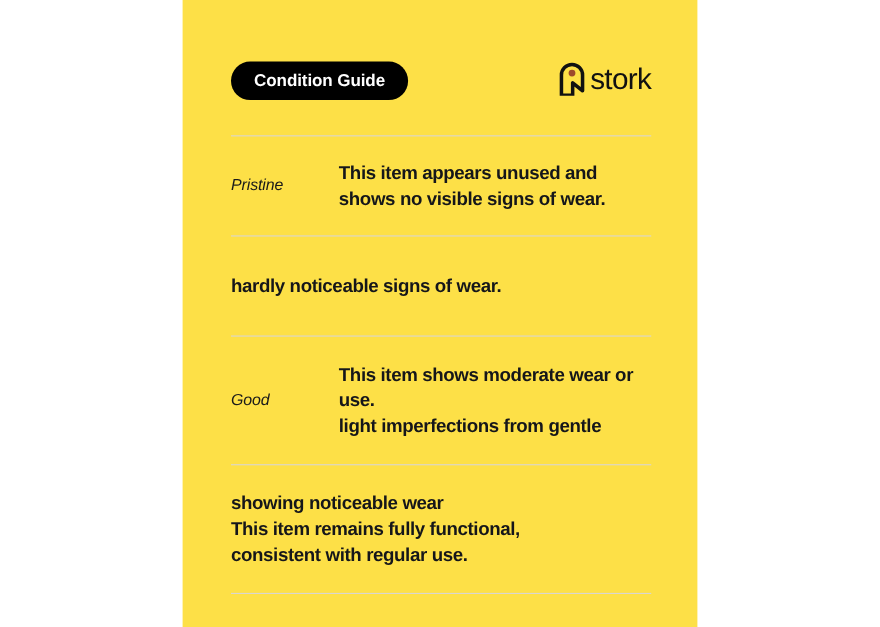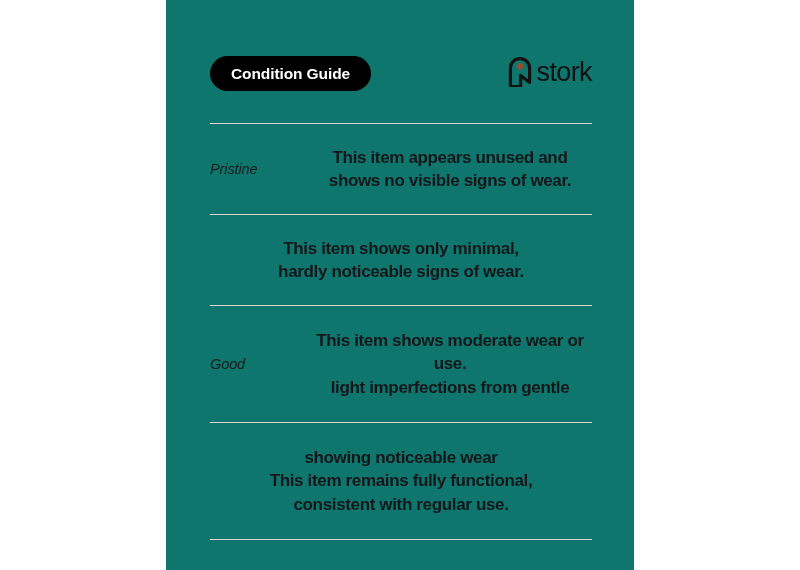--- a/index.html
+++ b/index.html
@@ -21,21 +21,21 @@
     background: #ffffff;
   }
 
   
   .card {
     position: absolute;
     left: 166px;
     top: 0;
     width: 468px;
     height: 570px;
-    background: #0f766e;
+    background: #fde047;
     box-sizing: border-box;
   }
 
   
   .card-header {
     position: absolute;
     left: 0;
     top: 0;
     width: 468px;
     height: 123px;
@@ -118,21 +118,20 @@
     line-height: 1.3;
     font-style: italic;
   }
   .row-desc {
     flex: 1 1 auto;
     font-size: 17px;
     font-weight: bold;
     color: #15161a;
     line-height: 1.37;
     letter-spacing: -0.35px;
-    text-align: center;
   }
   .row-desc .ln {
     display: block;
     white-space: nowrap;
   }
 
   .row.h2 { height: 90px; }
   .row.h3 { height: 116px; }
 </style>
 </head>
@@ -169,21 +168,20 @@
         <div class="row-desc">
           <span class="ln">This item appears unused and</span>
           <span class="ln">shows no visible signs of wear.</span>
         </div>
       </div>
 
       <div class="divider"></div>
 
       <div class="row h2">
         <div class="row-desc">
-          <span class="ln">This item shows only minimal,</span>
           <span class="ln">hardly noticeable signs of wear.</span>
         </div>
       </div>
 
       <div class="divider"></div>
 
       <div class="row h3">
         <div class="row-label">Good</div>
         <div class="row-desc">
           <span class="ln">This item shows moderate wear or</span>

